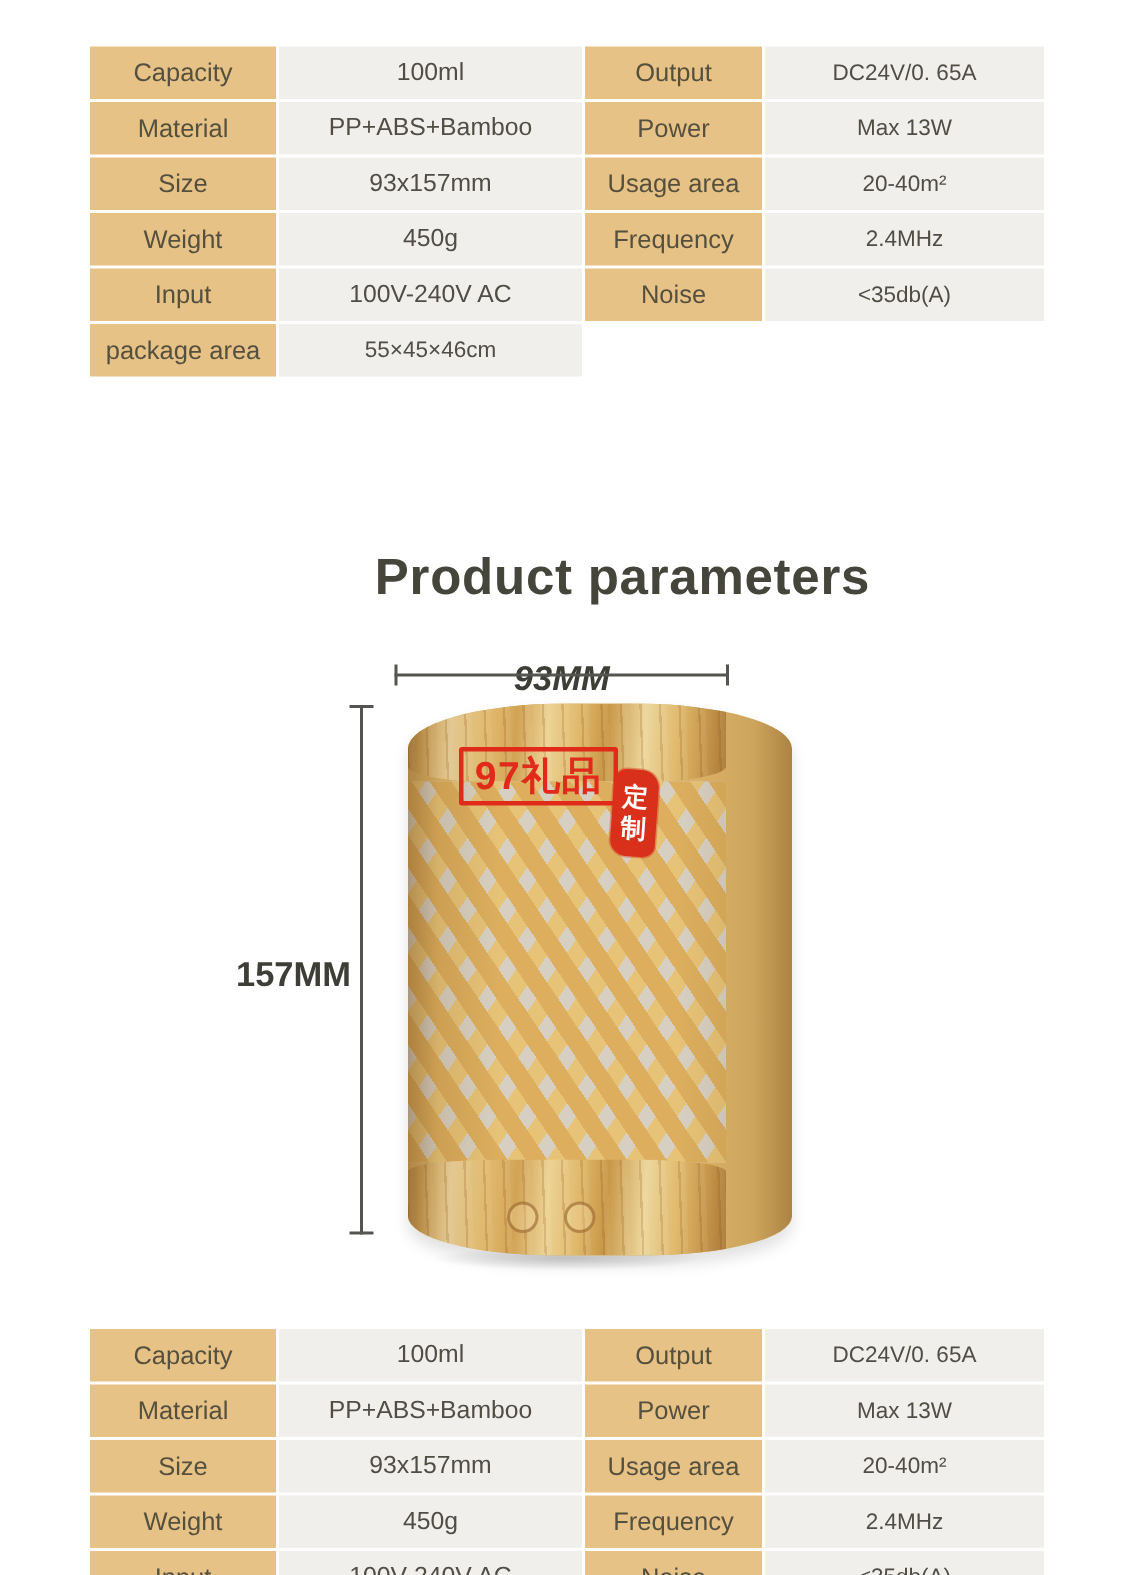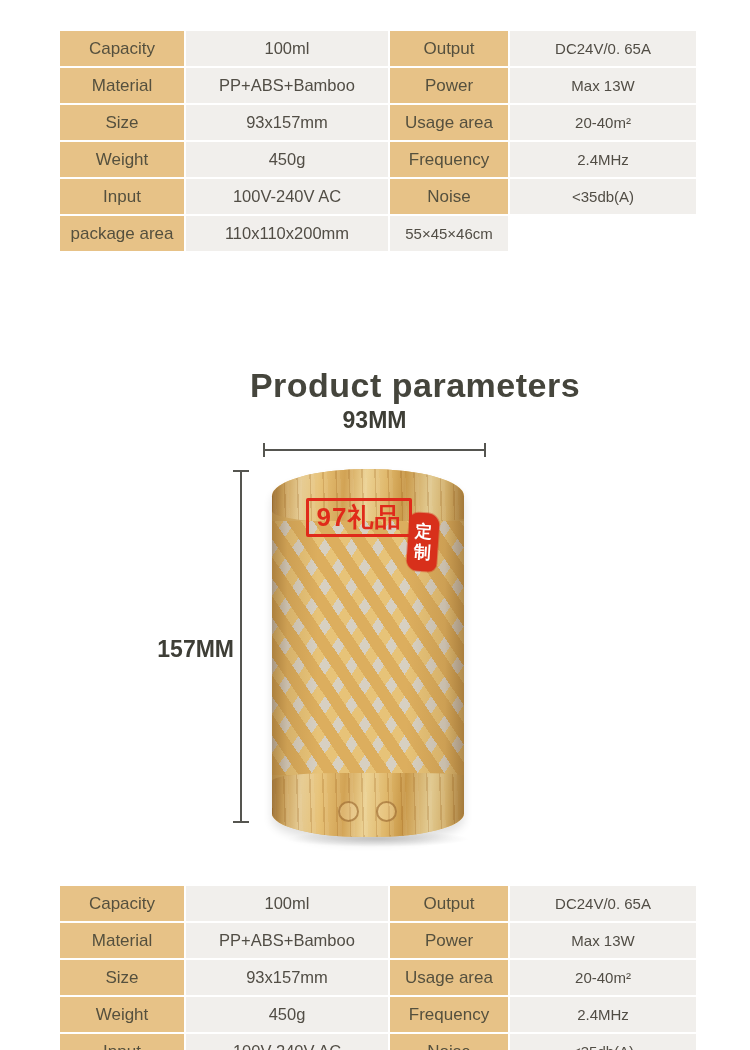--- a/index.html
+++ b/index.html
@@ -19,41 +19,41 @@
   .cell.l{background:#e7c287;color:#55503e;font-size:17px;}
   .cell.v{background:#f1efec;color:#514d45;}
   .cell.v1{font-size:16.5px;}
   .cell.v2{font-size:15px;}
   
   .section-title{
     position:absolute;top:366px;left:0;width:750px;text-align:center;
     font-size:34px;font-weight:bold;color:#45453c;letter-spacing:.5px;padding-left:40px;
   }
   .dim-width-label{
-    position:absolute;top:407px;left:263px;width:223px;text-align:center;
-    font-size:23px;font-weight:bold;color:#3e3e36;
+    position:absolute;top:439px;left:263px;width:223px;text-align:center;
+    font-size:23px;font-weight:bold;color:#3e3e36;font-style:italic;
   }
   .dim-h-line{position:absolute;top:449px;left:263px;width:223px;height:2px;background:#555550;}
   .dim-h-line::before,.dim-h-line::after{
     content:"";position:absolute;top:-6px;width:2px;height:14px;background:#555550;
   }
   .dim-h-line::before{left:0;}
   .dim-h-line::after{right:0;}
   .dim-v-line{position:absolute;left:240px;top:470px;width:2px;height:353px;background:#555550;}
   .dim-v-line::before,.dim-v-line::after{
     content:"";position:absolute;left:-7px;width:16px;height:2px;background:#555550;
   }
   .dim-v-line::before{top:0;}
   .dim-v-line::after{bottom:0;}
   .dim-height-label{
     position:absolute;top:636px;left:138px;width:96px;text-align:right;
     font-size:23px;font-weight:bold;color:#3e3e36;
   }
   
-  .product{position:absolute;left:272px;top:469px;width:192px;height:368px;}
+  .product{position:absolute;left:272px;top:469px;width:212px;height:368px;padding-left:44px;}
   .p-body{
     position:absolute;inset:0;overflow:hidden;
     border-radius:106px 106px 100px 100px / 30px 30px 26px 26px;
     background:#ddb468;
     box-shadow:0 6px 10px rgba(0,0,0,.12);
   }
   .wood{
     background:
       repeating-linear-gradient(88deg,rgba(150,92,28,.22) 0 1.5px,rgba(255,255,255,.06) 1.5px 5px,rgba(0,0,0,0) 5px 13px),
       linear-gradient(94deg,#c1914a 0%,#dcb267 6%,#f0d79e 14%,#e5bf74 24%,#d2a355 34%,#ecd294 44%,#dfb76a 54%,#c89747 62%,#ecd69c 74%,#e0ba6e 84%,#ca9a4e 93%,#b07f3c 100%);
@@ -120,21 +120,20 @@
   <div class="cell v v1">450g</div>
   <div class="cell l">Frequency</div>
   <div class="cell v v2">2.4MHz</div>
 
   <div class="cell l">Input</div>
   <div class="cell v v1">100V-240V AC</div>
   <div class="cell l">Noise</div>
   <div class="cell v v2">&lt;35db(A)</div>
 
   <div class="cell l">package area</div>
-  <div class="cell v v1">110x110x200mm</div>
   <div class="cell v v2">55×45×46cm</div>
 </div>
 
 <div class="section-title">Product parameters</div>
 
 <div class="dim-width-label">93MM</div>
 <div class="dim-h-line"></div>
 
 <div class="dim-height-label">157MM</div>
 <div class="dim-v-line"></div>

